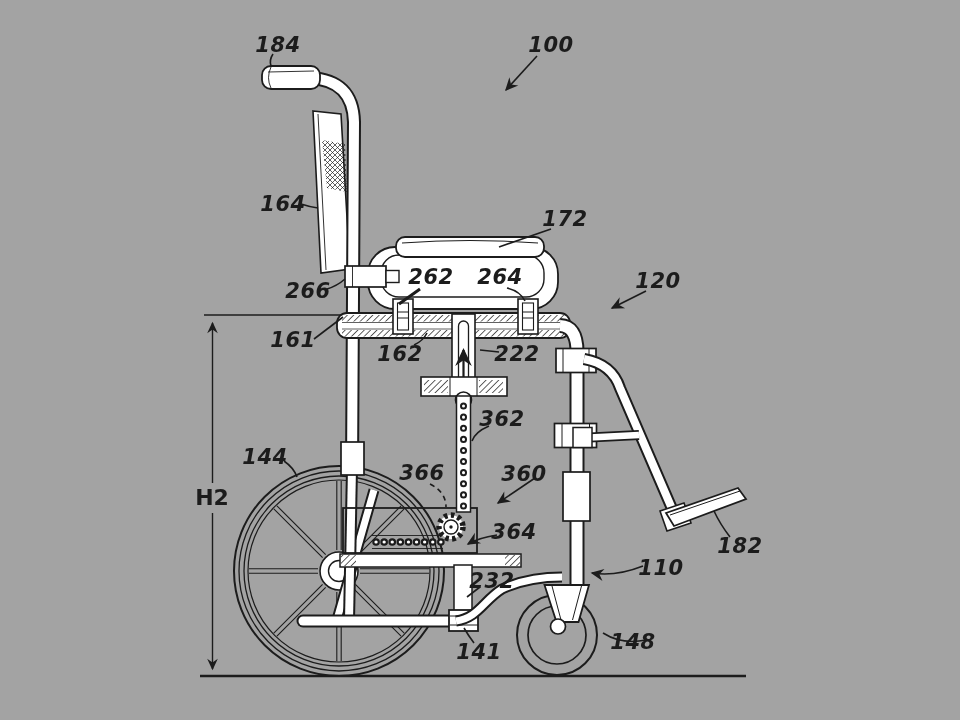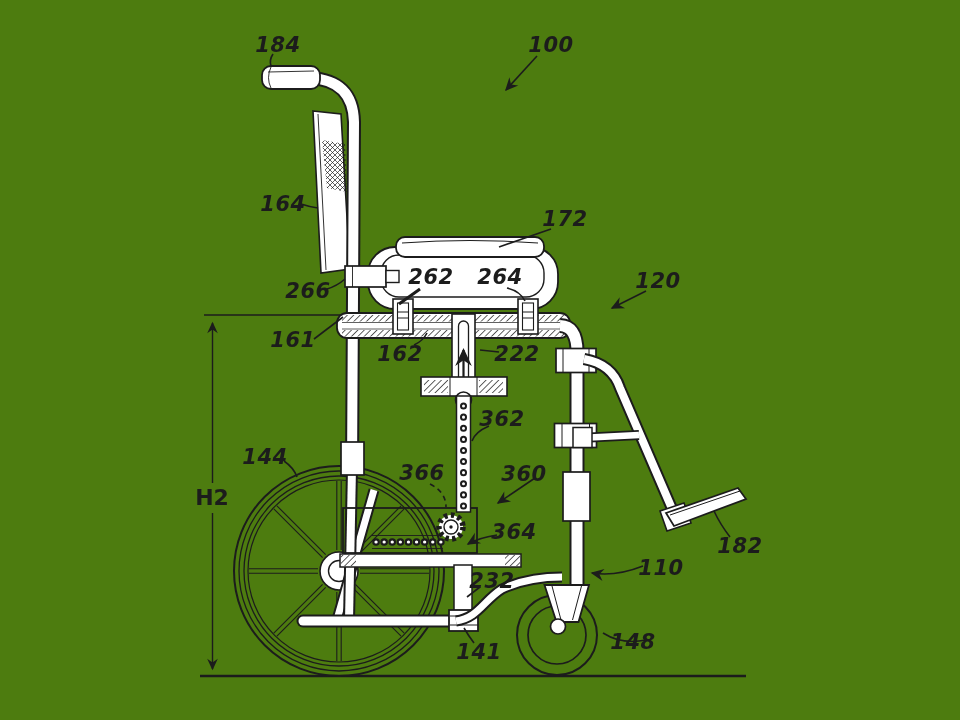--- a/index.html
+++ b/index.html
@@ -1,16 +1,16 @@
 <!DOCTYPE html>
 <html><head>
 <meta charset="utf-8">
 <style>
   html,body{margin:0;padding:0;background:#ffffff;}
-  .page{position:relative;width:960px;height:720px;background:#4d7c0f;overflow:hidden;
+  .page{position:relative;width:960px;height:720px;background:#a3a3a3;overflow:hidden;
         font-family:"DejaVu Sans",sans-serif;}
   svg{position:absolute;left:0;top:0;}
   text.ref{font-family:"DejaVu Sans",sans-serif;font-style:italic;font-weight:600;
            font-size:21px;fill:#1c1c1c;letter-spacing:.5px;}
   text.dim{font-family:"DejaVu Sans",sans-serif;font-weight:600;font-size:22px;fill:#1c1c1c;}
 </style>
 </head>
 <body>
 
 <div class="page">

